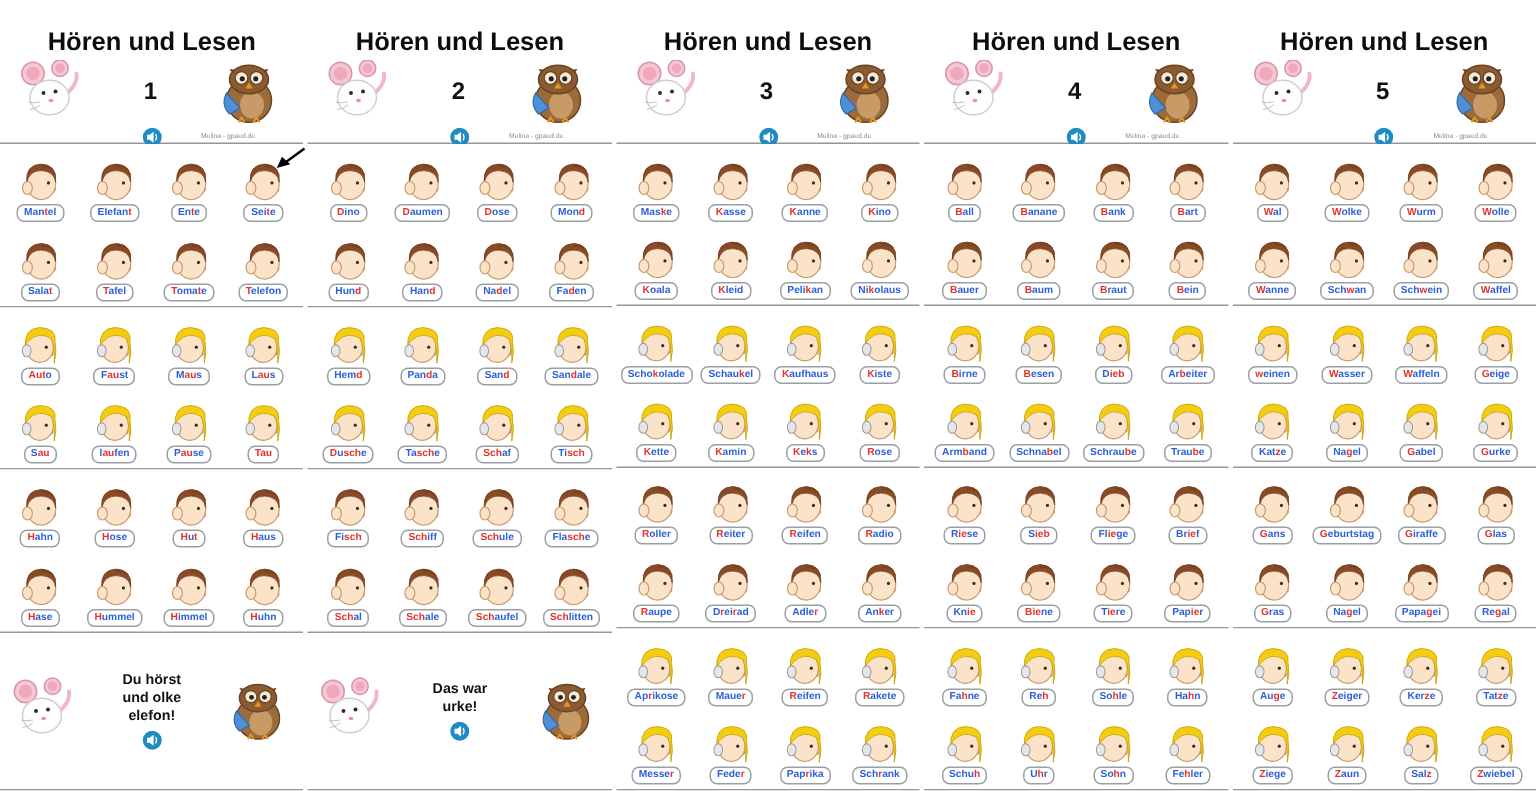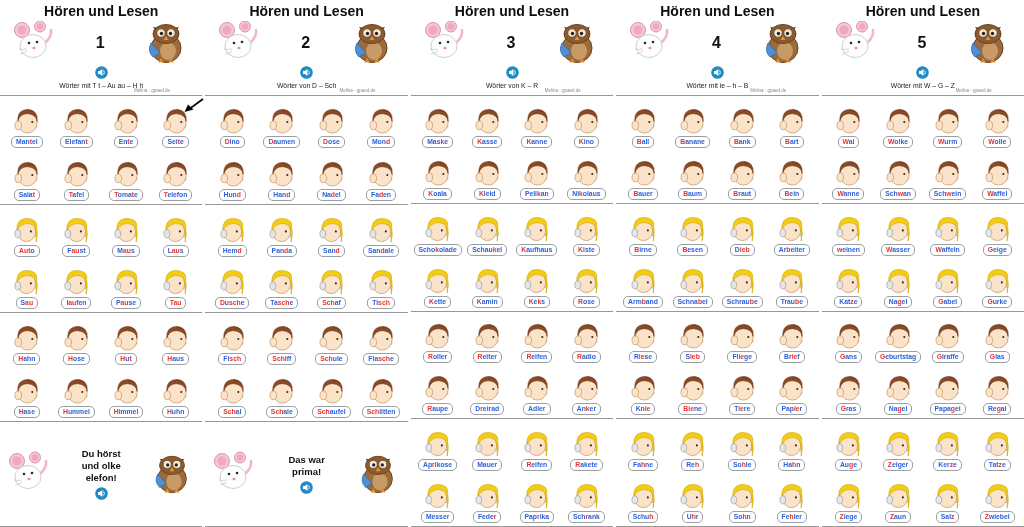--- a/index.html
+++ b/index.html
@@ -2,21 +2,21 @@
 <html><head>
 <meta charset="utf-8">
 <style>
   html,body{margin:0;padding:0;background:#fff;font-family:"Liberation Sans",sans-serif;}
   #board{display:flex;width:1024px;height:527px;gap:3px;box-sizing:border-box;background:#fff;}
   .panel{flex:1;display:flex;flex-direction:column;min-width:0;}
   .slide{border-bottom:1.5px solid #979797;position:relative;background:#fff;box-sizing:border-box;}
   .slide.title{height:96px;flex:none;}
   .slide.words{flex:1;display:grid;grid-template-columns:repeat(4,1fr);grid-template-rows:1fr 1fr;padding:2px 2px 1px;}
   .slide.msg{flex:1;display:flex;align-items:center;justify-content:space-between;padding:0 8px;}
-  .t{text-align:center;font-weight:700;font-size:14px;color:#0d0d0d;padding-top:3px;}
+  .t{text-align:center;font-weight:700;font-size:17px;color:#0d0d0d;padding-top:18px;}
   .hdr{display:flex;align-items:center;justify-content:space-between;padding:0 13px;height:47px;}
   .num{font-size:16px;font-weight:700;color:#111;}
   .spkwrap{display:flex;justify-content:center;}
   .sub{text-align:center;font-size:6.8px;color:#222;margin-top:3px;}
   .wm{position:absolute;right:16%;bottom:2px;font-size:4.5px;color:#8b8b8b;}
   .cell{display:flex;flex-direction:column;align-items:center;justify-content:flex-end;gap:1px;padding-bottom:2px;position:relative;min-width:0;}
   .wbox{border:1px solid #9aa0a6;border-radius:5px;padding:1px 4px;font-size:6.8px;font-weight:700;
         white-space:nowrap;color:#2b5fd9;background:#fff;line-height:8px;max-width:49px;overflow:hidden;}
   .red{color:#e3342b;}
   .mid{display:flex;flex-direction:column;align-items:center;gap:1px;}
@@ -689,21 +689,21 @@
           <circle cx="27" cy="5.5" r="3.2" fill="#efa9bd"></circle>
           <path d="M33 21 q6 -6 5 -12" stroke="#f1b7c6" stroke-width="2.6" fill="none" stroke-linecap="round"></path>
           <ellipse cx="20" cy="25" rx="13" ry="11.5" fill="#fefefe" stroke="#cfcfcf"></ellipse>
           <circle cx="16" cy="22" r="1.3" fill="#2a2a2a"></circle>
           <circle cx="24" cy="21" r="1.3" fill="#2a2a2a"></circle>
           <ellipse cx="21" cy="27" rx="1.6" ry="1.2" fill="#e391a8"></ellipse>
           <path d="M14 28 q-5 1 -8 0 M14 30 q-4 3 -7 3" stroke="#bbb" stroke-width="0.6" fill="none"></path>
         </svg>
         <div class="mid">
           <div class="mline">Das war</div>
-          <div class="mline">prima!</div>
+          <div class="mline">urke!</div>
           <svg class="spk" width="13" height="13" viewBox="0 0 13 13">
             <circle cx="6.5" cy="6.5" r="6.3" fill="#1e8bc3"></circle>
             <path d="M3 4.9 h1.8 L7.4 2.9 v7.2 L4.8 8.1 H3 Z" fill="#fff"></path>
             <path d="M8.6 4.4 q1.5 2 0 4.2" stroke="#fff" stroke-width="0.9" fill="none"></path>
           </svg>
         </div>
         <svg class="big" width="46" height="48" viewBox="0 0 46 44">
           <path d="M10 6 L14 12 L18 7 Z" fill="#6b4423"></path>
           <path d="M36 6 L32 12 L28 7 Z" fill="#6b4423"></path>
           <ellipse cx="23" cy="27" rx="15" ry="14.5" fill="#9c6b3c" stroke="#6b4423"></ellipse>

